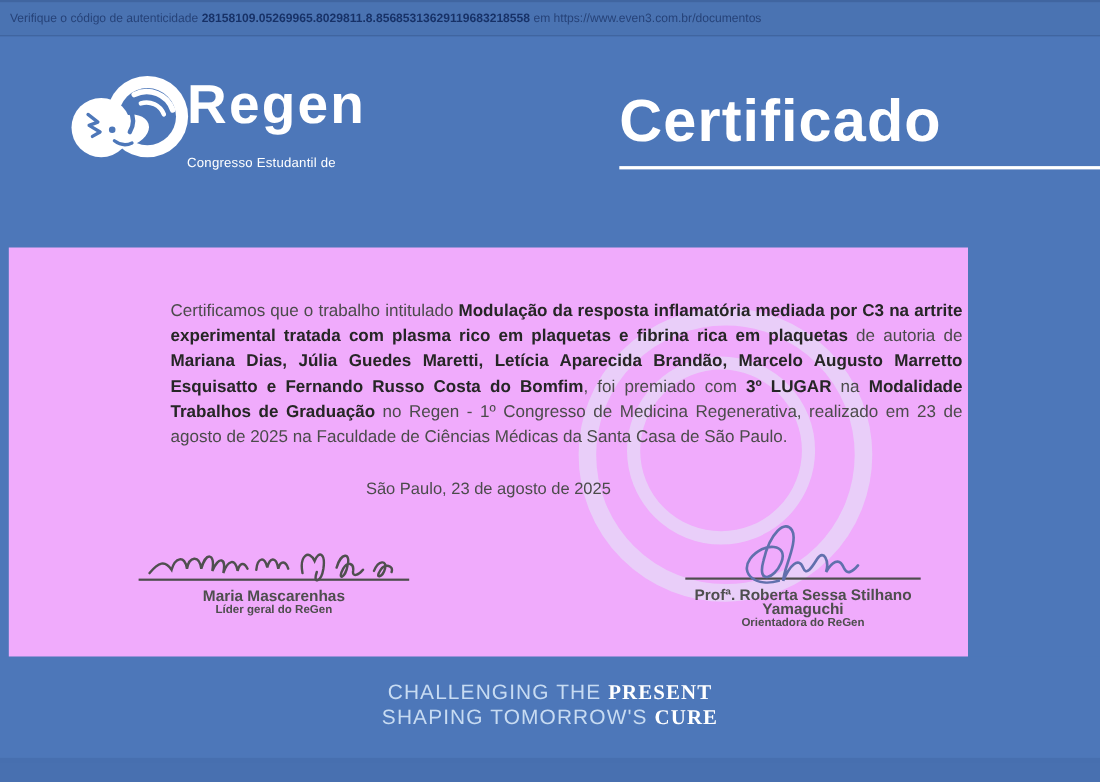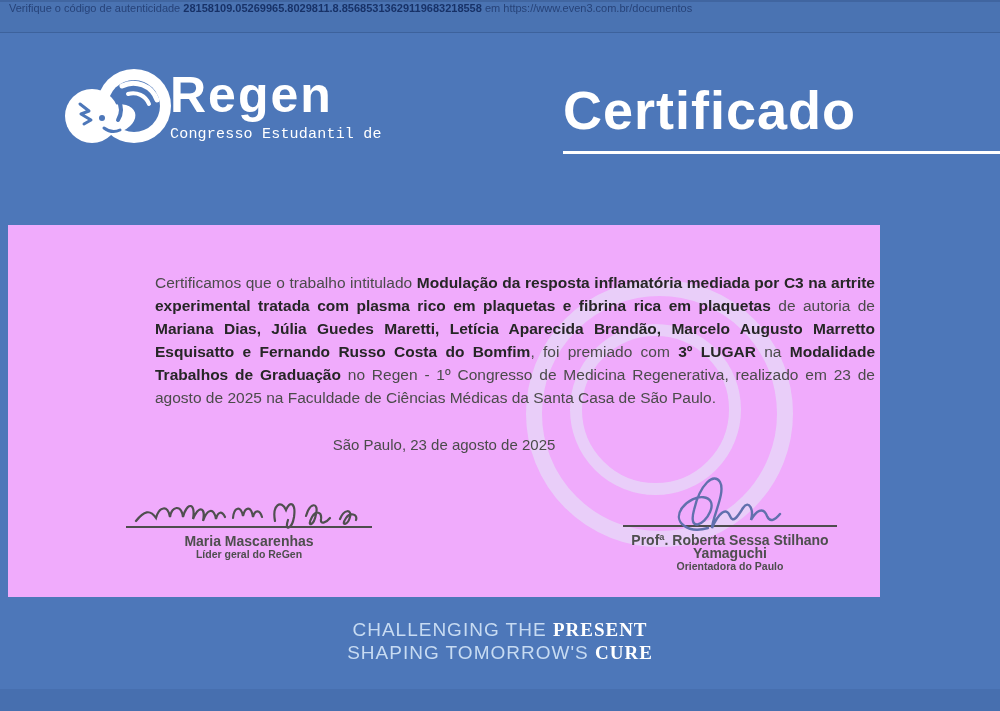--- a/index.html
+++ b/index.html
@@ -7,33 +7,33 @@
 
   .certificate { position:relative; width:1000px; height:711px; background:#4d77b9; overflow:hidden; }
 
   
   .top-bar {
     position:absolute; top:0; left:0; right:0; height:33px;
     background:#4a73b2;
     border-top:2px solid rgba(20,40,80,.18);
     border-bottom:1px solid rgba(20,40,80,.22);
     box-sizing:border-box;
-    display:flex; padding:0 9px;
+    display:flex; align-items:center; padding:0 9px;
     font-size:11px; color:rgba(28,52,104,.78); white-space:pre;
   }
   .top-bar .code { font-weight:bold; color:rgba(16,40,92,.88); }
 
   
   .header { position:absolute; top:34px; left:0; right:0; height:191px; }
 
   .logo { position:absolute; left:60px; top:22px; display:flex; align-items:flex-start; }
   .logo-icon { width:120px; height:108px; flex:0 0 auto; }
   .logo-text { margin-left:-10px; margin-top:14px; }
   .brand { color:#ffffff; font-size:50px; font-weight:bold; letter-spacing:2px; line-height:50px; }
-  .subtitle { color:#ffffff; font-size:15px; line-height:18px; margin-top:6px; letter-spacing:.2px;font-family:Liberation Mono, monospace; }
+  .subtitle { color:#ffffff; font-size:12px; line-height:18px; margin-top:19px; letter-spacing:.2px; }
 
   .title-block { position:absolute; left:563px; top:48px; }
   .title { color:#ffffff; font-size:54px; font-weight:bold; letter-spacing:1px; line-height:56px; }
   .title-underline { position:absolute; left:563px; top:117px; width:437px; height:3px; background:#ffffff; }
 
   
   .white-card { position:absolute; left:8px; top:225px; width:872px; height:372px; background:#f0abfc; }
 
   .watermark { position:absolute; border-radius:50%; border:16px solid #e3ebf6; opacity:.55; }
   .wm-outer { left:518px; top:55px; width:235px; height:235px; }
@@ -118,21 +118,21 @@
       <div class="sig-name">Maria Mascarenhas</div>
       <div class="sig-role">Líder geral do ReGen</div>
     </div>
 
     <div class="sig-right">
       <svg class="hand" width="200" height="64" viewBox="0 0 200 64">
         <path d="M78 58 C58 64, 42 52, 52 38 C64 22, 88 24, 80 42 C74 56, 58 62, 64 40 C70 14, 84 2, 90 12 C96 22, 82 48, 82 58 C88 44, 96 36, 100 46 C103 54, 108 46, 113 38 C119 29, 124 40, 121 50 C126 41, 133 36, 137 46 C140 53, 145 50, 150 44" stroke="#6170ad" stroke-width="2.4" fill="none" stroke-linecap="round"></path>
       </svg>
       <div class="sig-line"></div>
       <div class="sig-name">Profª. Roberta Sessa Stilhano Yamaguchi</div>
-      <div class="sig-role">Orientadora do Paulo</div>
+      <div class="sig-role">Orientadora do ReGen</div>
     </div>
   </div>
 
   <div class="footer">
     <div class="slogan"><span>CHALLENGING THE </span><span class="b">PRESENT</span></div>
     <div class="slogan" style="margin-top:0;"><span>SHAPING TOMORROW'S </span><span class="b">CURE</span></div>
     <div class="footer-strip"></div>
   </div>
 
 </div>

